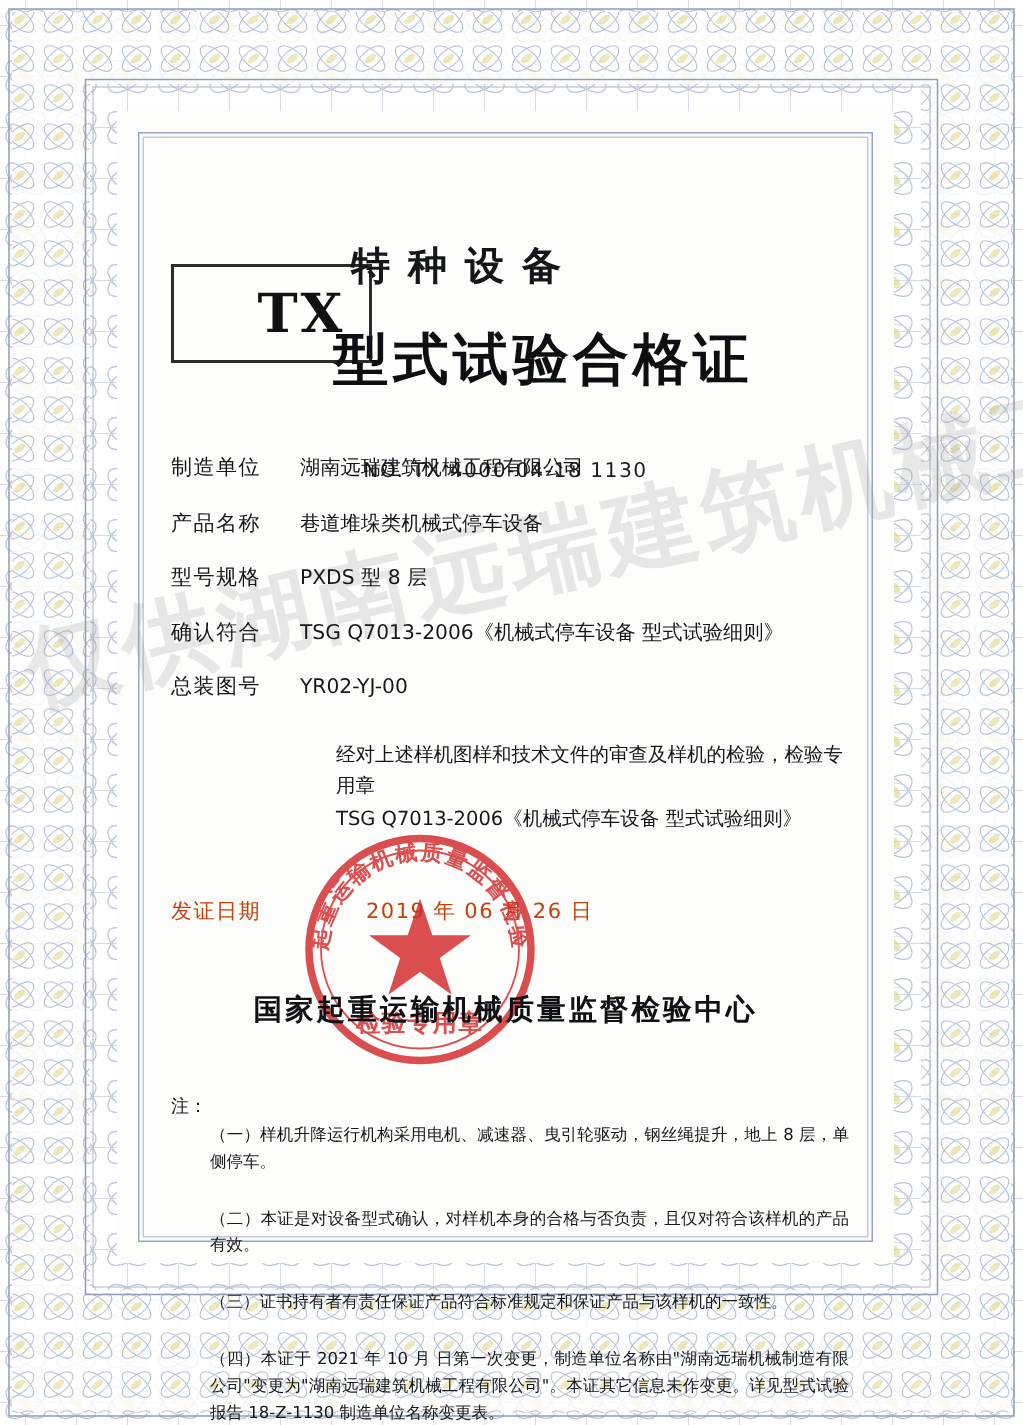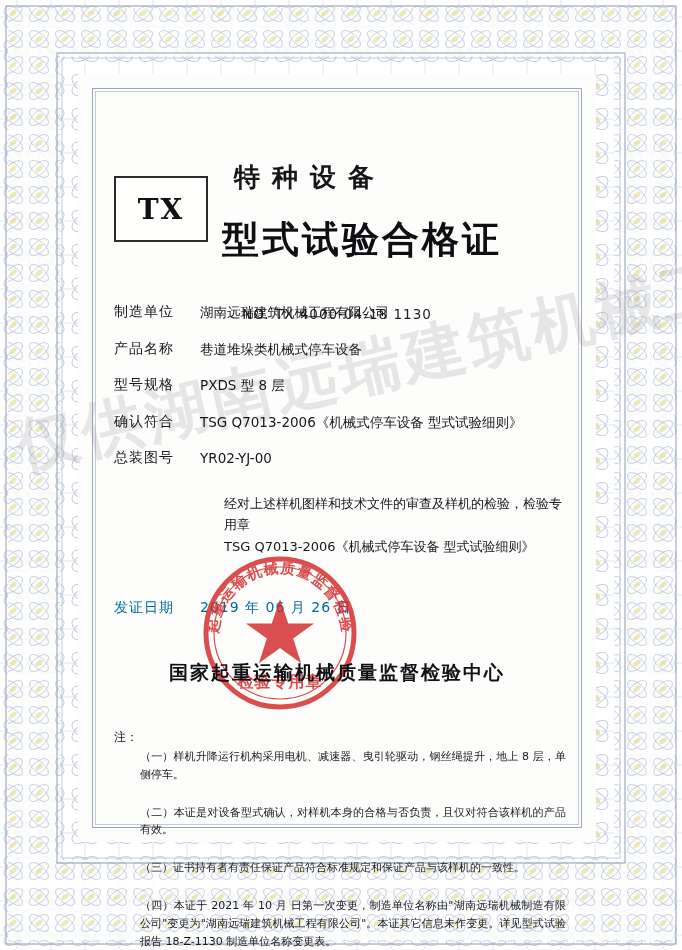--- a/index.html
+++ b/index.html
@@ -78,24 +78,25 @@
     left: 22px;
     top: 88px;
     width: 90px;
     height: 62px;
     border: 2px solid #2b2b2b;
     display: flex;
     align-items: center;
     justify-content: center;
     font-family: "DejaVu Serif", serif;
     font-weight: 700;
-    font-size: 28px;
+    font-size: 36px;
     letter-spacing: 2px;
     color: #111;
     background: rgba(255,255,255,0.35);
+    padding-left: 40px;
   }
 
   .title-block {
     position: absolute;
     left: 130px;
     top: 72px;
     width: 350px;
   }
   .title-small {
     font-family: "DejaVu Serif", serif;
@@ -167,21 +168,22 @@
   }
 
   .issue-row {
     position: absolute;
     left: 22px;
     top: 511px;
     width: 450px;
     display: flex;
     align-items: center;
     font-size: 14px;
-    color: #0369a1;
+    color: #c2410c;
+    gap: 44px;
   }
   .issue-label {
     width: 86px;
     flex: 0 0 86px;
     font-family: "DejaVu Sans", sans-serif;
     letter-spacing: 1px;
   }
   .issue-value {
     font-family: "DejaVu Sans", sans-serif;
     font-size: 14px;

